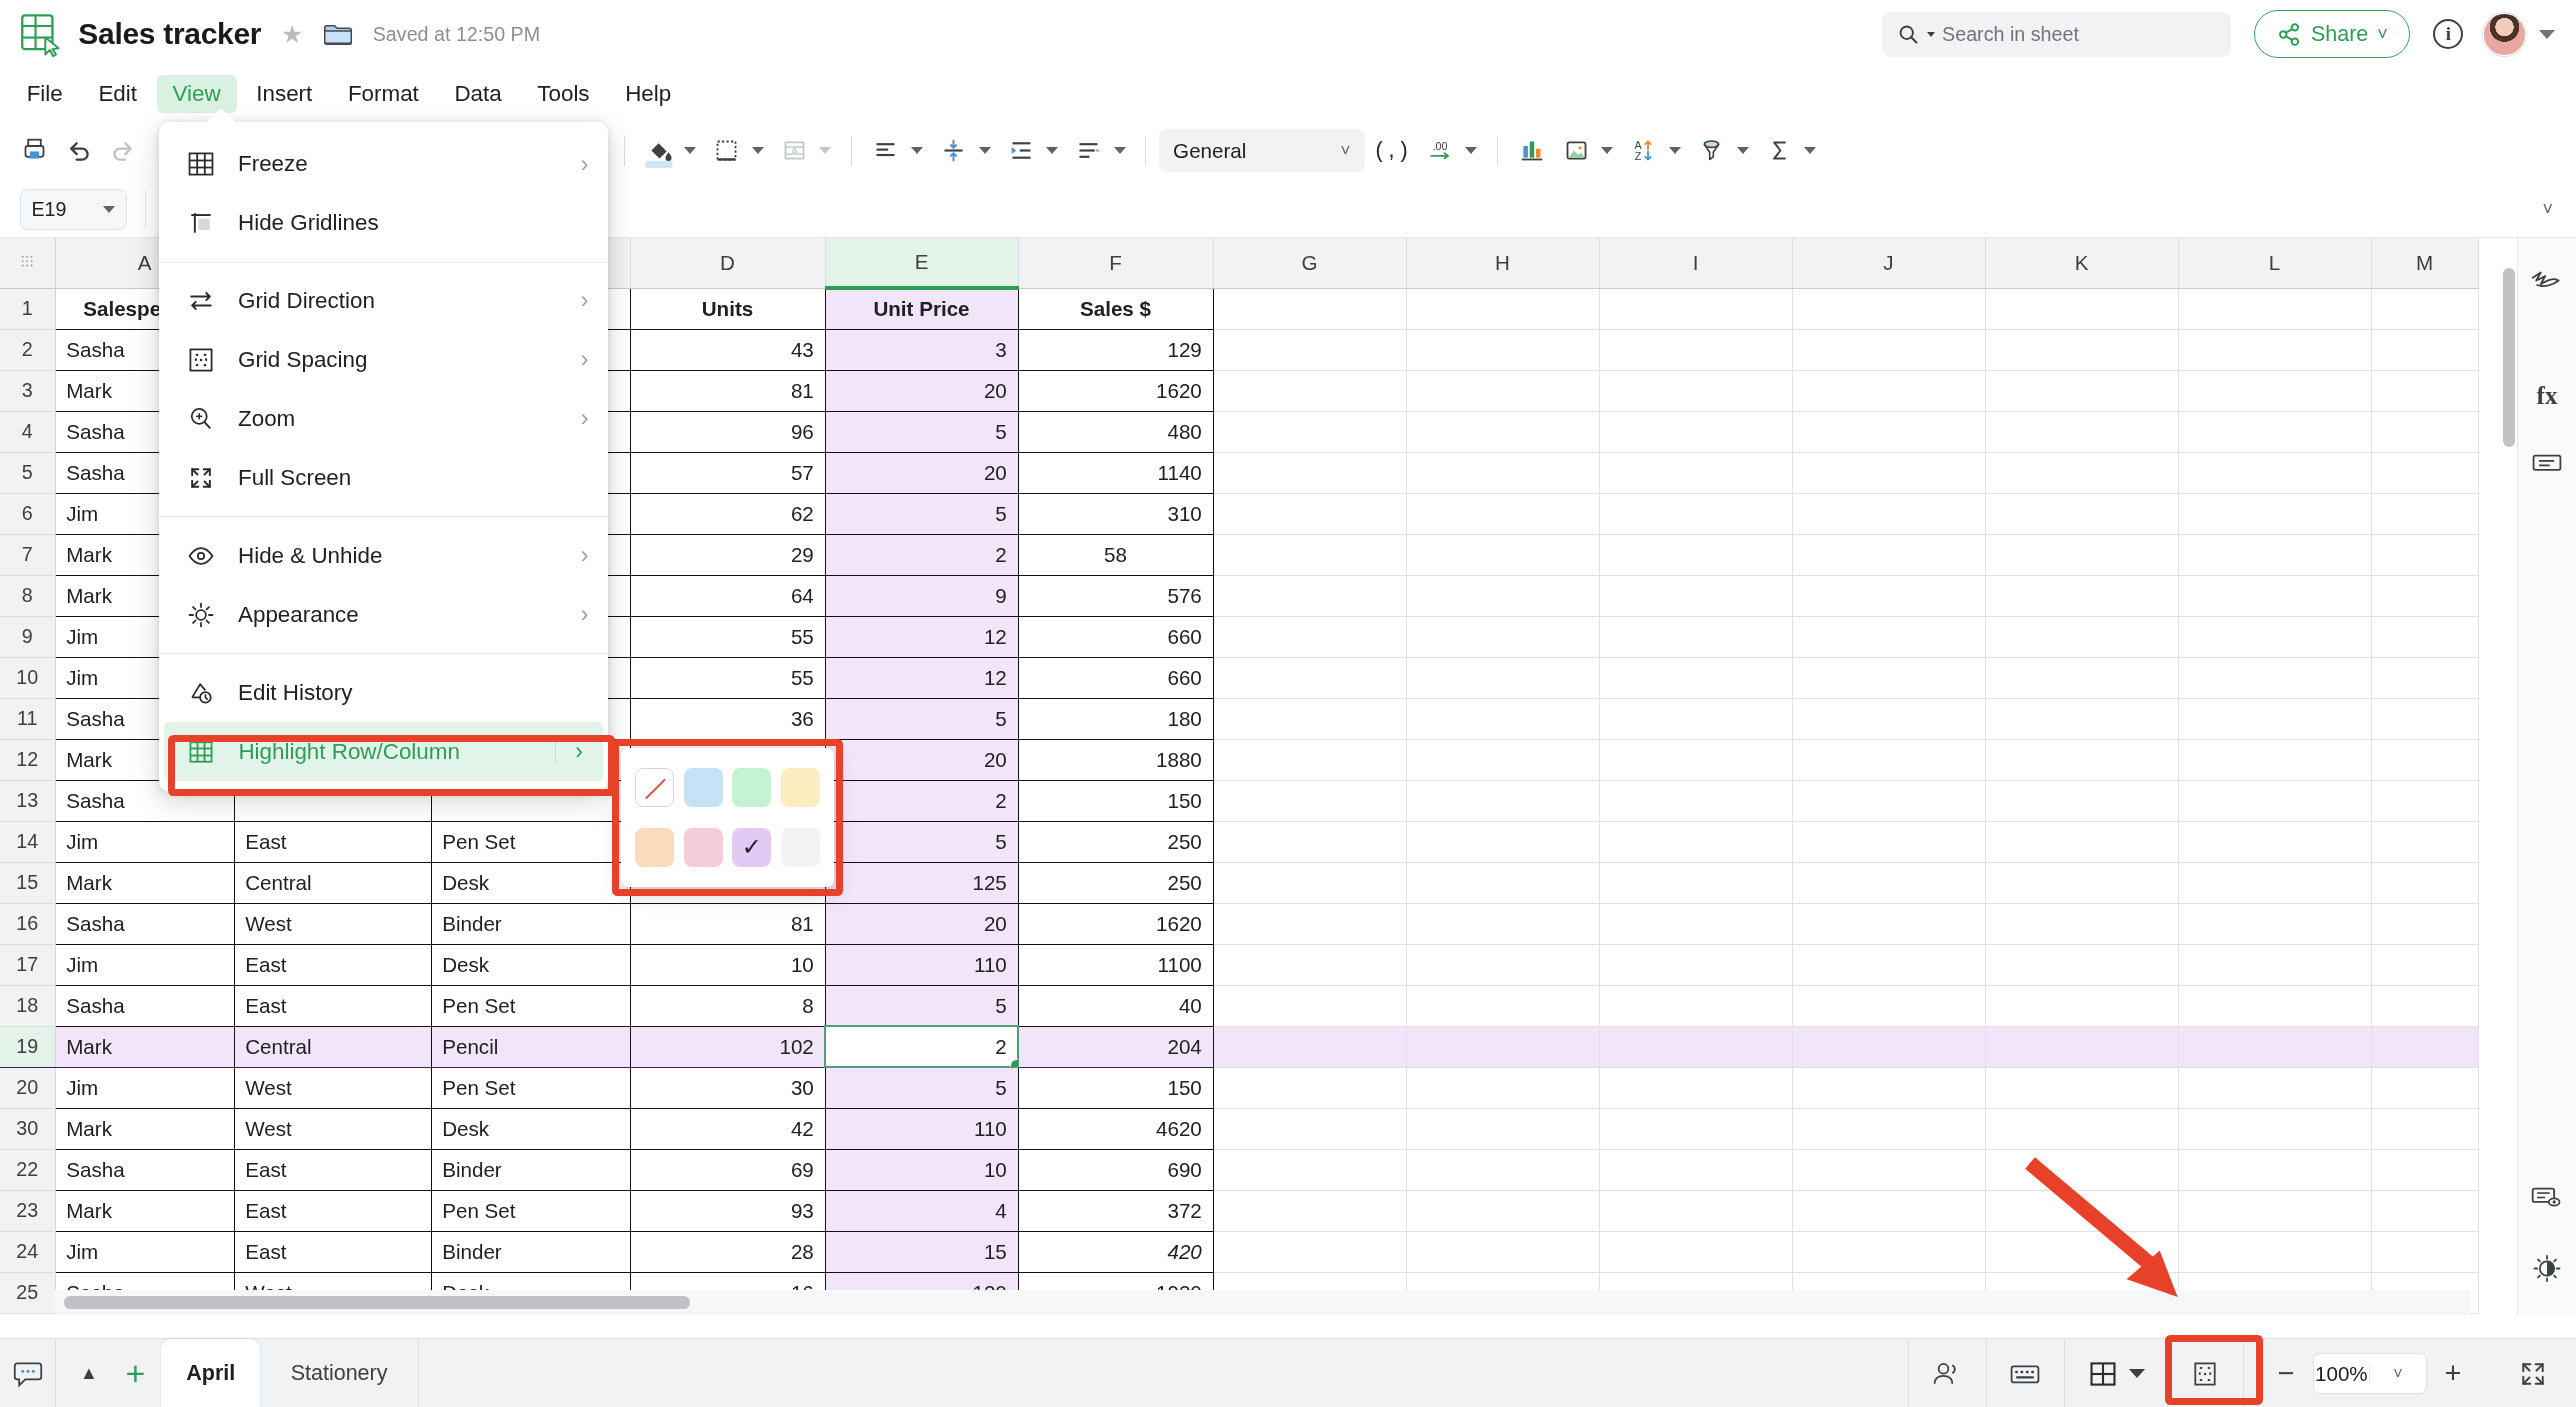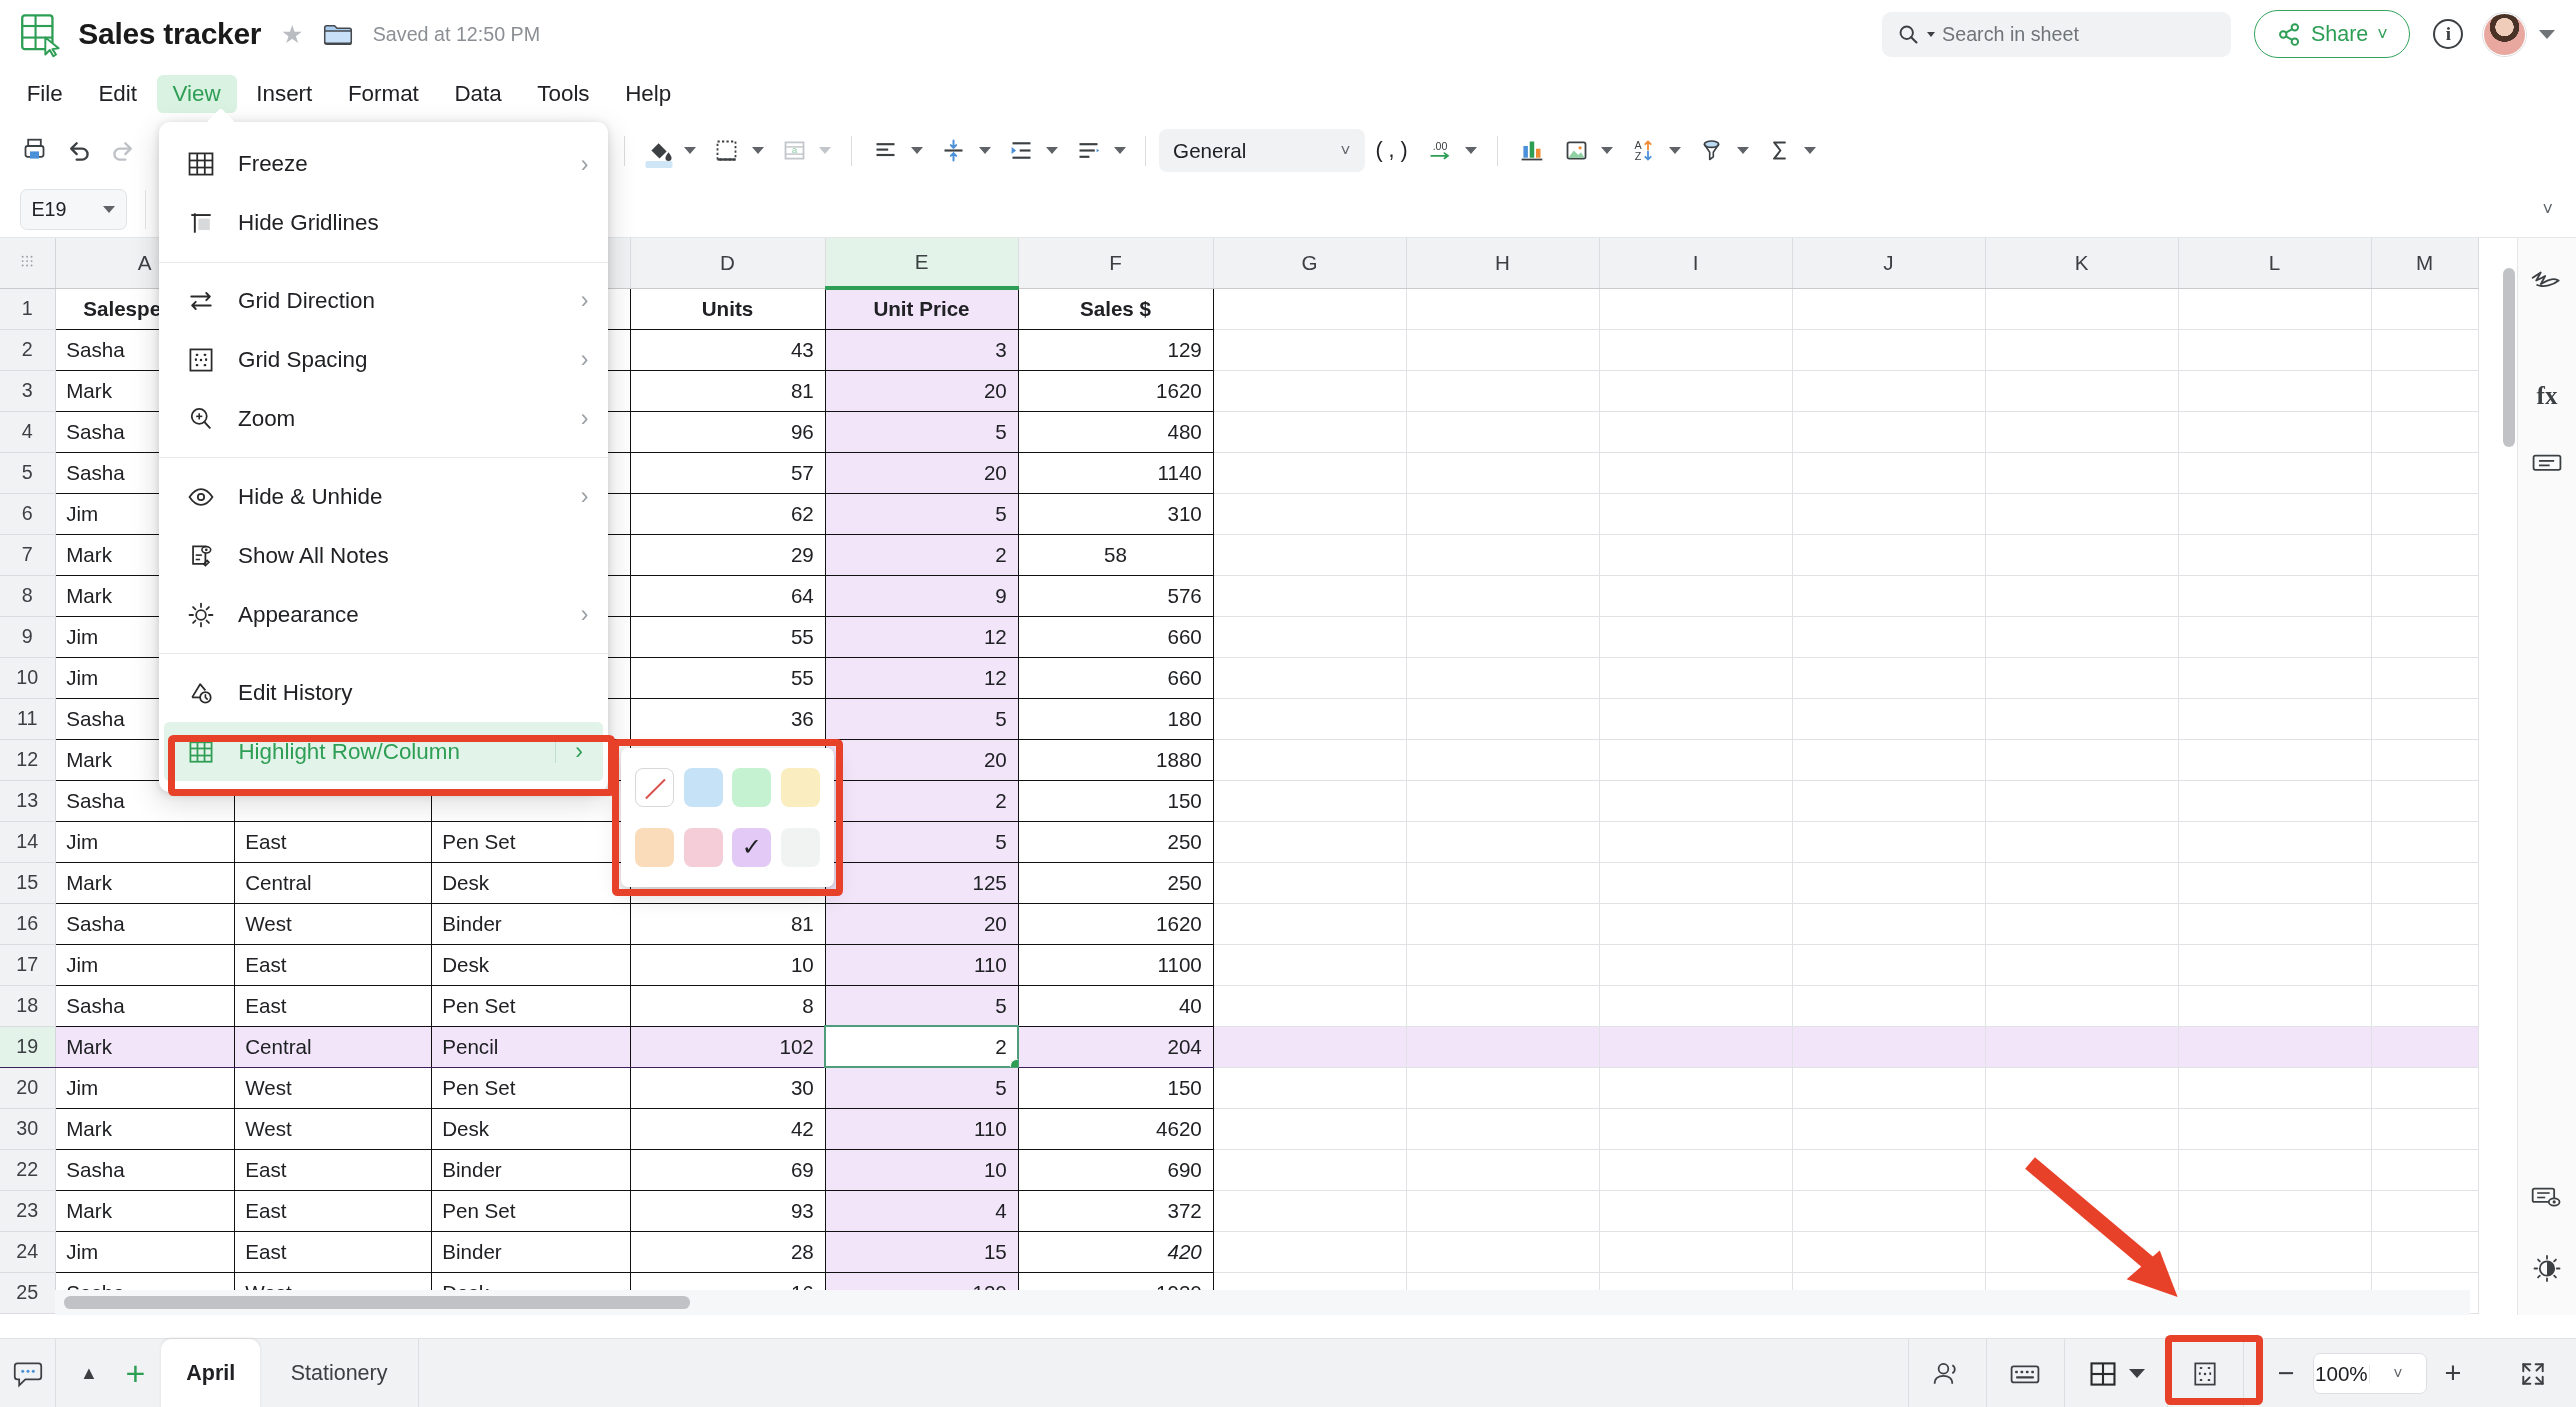--- a/index.html
+++ b/index.html
@@ -1026,47 +1026,43 @@
           <circle cx="15" cy="14" r="8.5" fill="none" stroke="#2b2b2b" stroke-width="2"></circle>
           <line x1="11.5" y1="14" x2="18.5" y2="14" stroke="#2b2b2b" stroke-width="1.8"></line>
           <line x1="15" y1="10.5" x2="15" y2="17.5" stroke="#2b2b2b" stroke-width="1.8"></line>
           <line x1="21" y1="20.5" x2="27" y2="27" stroke="#2b2b2b" stroke-width="2.2" stroke-linecap="round"></line>
         </svg>
       </span>
       <span>Zoom</span>
       <span class="vm-chev">›</span>
     </div>
 
+    <div class="vm-item">
+      <span class="vm-ico">
+        <svg width="30" height="30" viewBox="0 0 34 34">
+          <path d="M14 7 H7 V14 M20 7 H27 V14 M14 27 H7 V20 M20 27 H27 V20" fill="none" stroke="#2b2b2b" stroke-width="2.2" stroke-linecap="round" stroke-linejoin="round"></path>
+          <path d="M7 7 L13 13 M27 7 L21 13 M7 27 L13 21 M27 27 L21 21" fill="none" stroke="#2b2b2b" stroke-width="2.2" stroke-linecap="round"></path>
+        </svg>
+      </span>
+      <span>Full Screen</span>
+    </div>
 
     <div class="vm-div"></div>
 
     <div class="vm-item">
       <span class="vm-ico">
         <svg width="30" height="30" viewBox="0 0 34 34">
           <path d="M4 17 c4 -6 9 -9 13 -9 s9 3 13 9 c-4 6 -9 9 -13 9 s-9 -3 -13 -9 z" fill="none" stroke="#2b2b2b" stroke-width="2"></path>
           <circle cx="17" cy="17" r="3.6" fill="none" stroke="#2b2b2b" stroke-width="2"></circle>
         </svg>
       </span>
       <span>Hide &amp; Unhide</span>
       <span class="vm-chev">›</span>
     </div>
 
-    <div class="vm-item">
-      <span class="vm-ico">
-        <svg width="30" height="30" viewBox="0 0 34 34">
-          <path d="M8 6 H22 V26 H8 Z" fill="none" stroke="#2b2b2b" stroke-width="2"></path>
-          <line x1="11" y1="16" x2="18" y2="16" stroke="#2b2b2b" stroke-width="1.8"></line>
-          <line x1="11" y1="21" x2="16" y2="21" stroke="#2b2b2b" stroke-width="1.8"></line>
-          <ellipse cx="23" cy="10" rx="5" ry="3.6" fill="#fff" stroke="#2b2b2b" stroke-width="1.8"></ellipse>
-          <circle cx="23" cy="10" r="1.5" fill="#2b2b2b"></circle>
-          <path d="M20 26 l4 -4 l2 2 l-4 4 z" fill="none" stroke="#2b2b2b" stroke-width="1.8"></path>
-        </svg>
-      </span>
-      <span>Show All Notes</span>
-    </div>
 
     <div class="vm-item">
       <span class="vm-ico">
         <svg width="30" height="30" viewBox="0 0 34 34">
           <circle cx="17" cy="17" r="5.5" fill="none" stroke="#2b2b2b" stroke-width="2"></circle>
           <g stroke="#2b2b2b" stroke-width="2" stroke-linecap="round">
             <line x1="17" y1="4" x2="17" y2="8"></line>
               <line x1="17" y1="26" x2="17" y2="30"></line>
             <line x1="4" y1="17" x2="8" y2="17"></line>
               <line x1="26" y1="17" x2="30" y2="17"></line>

